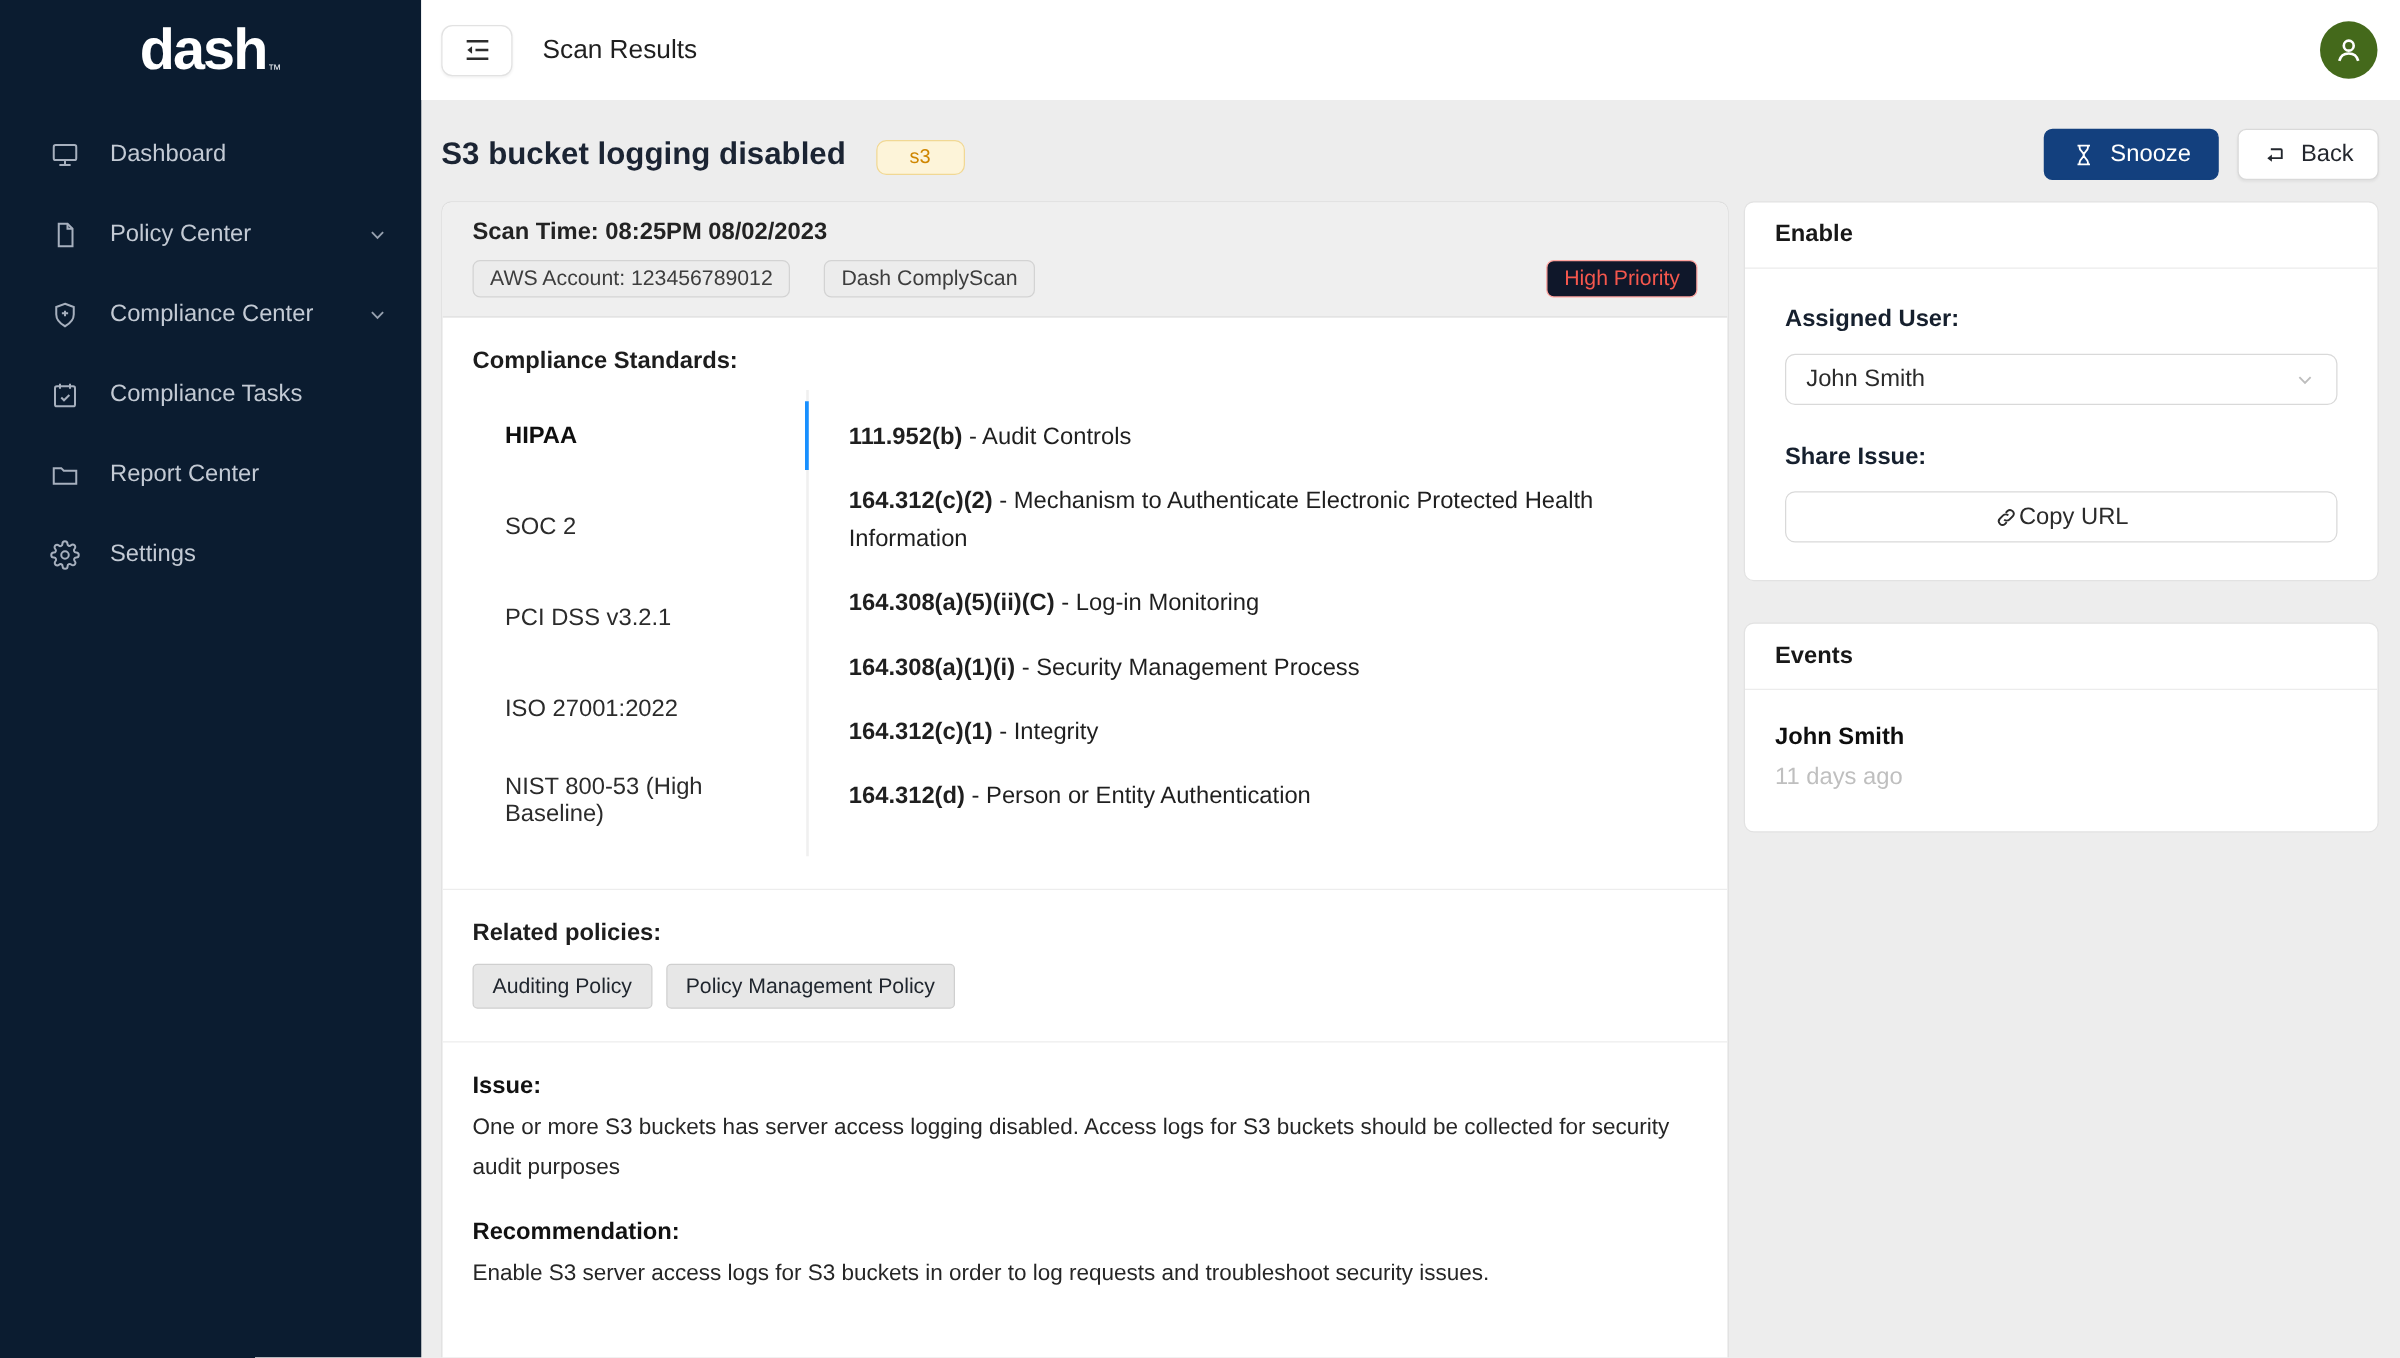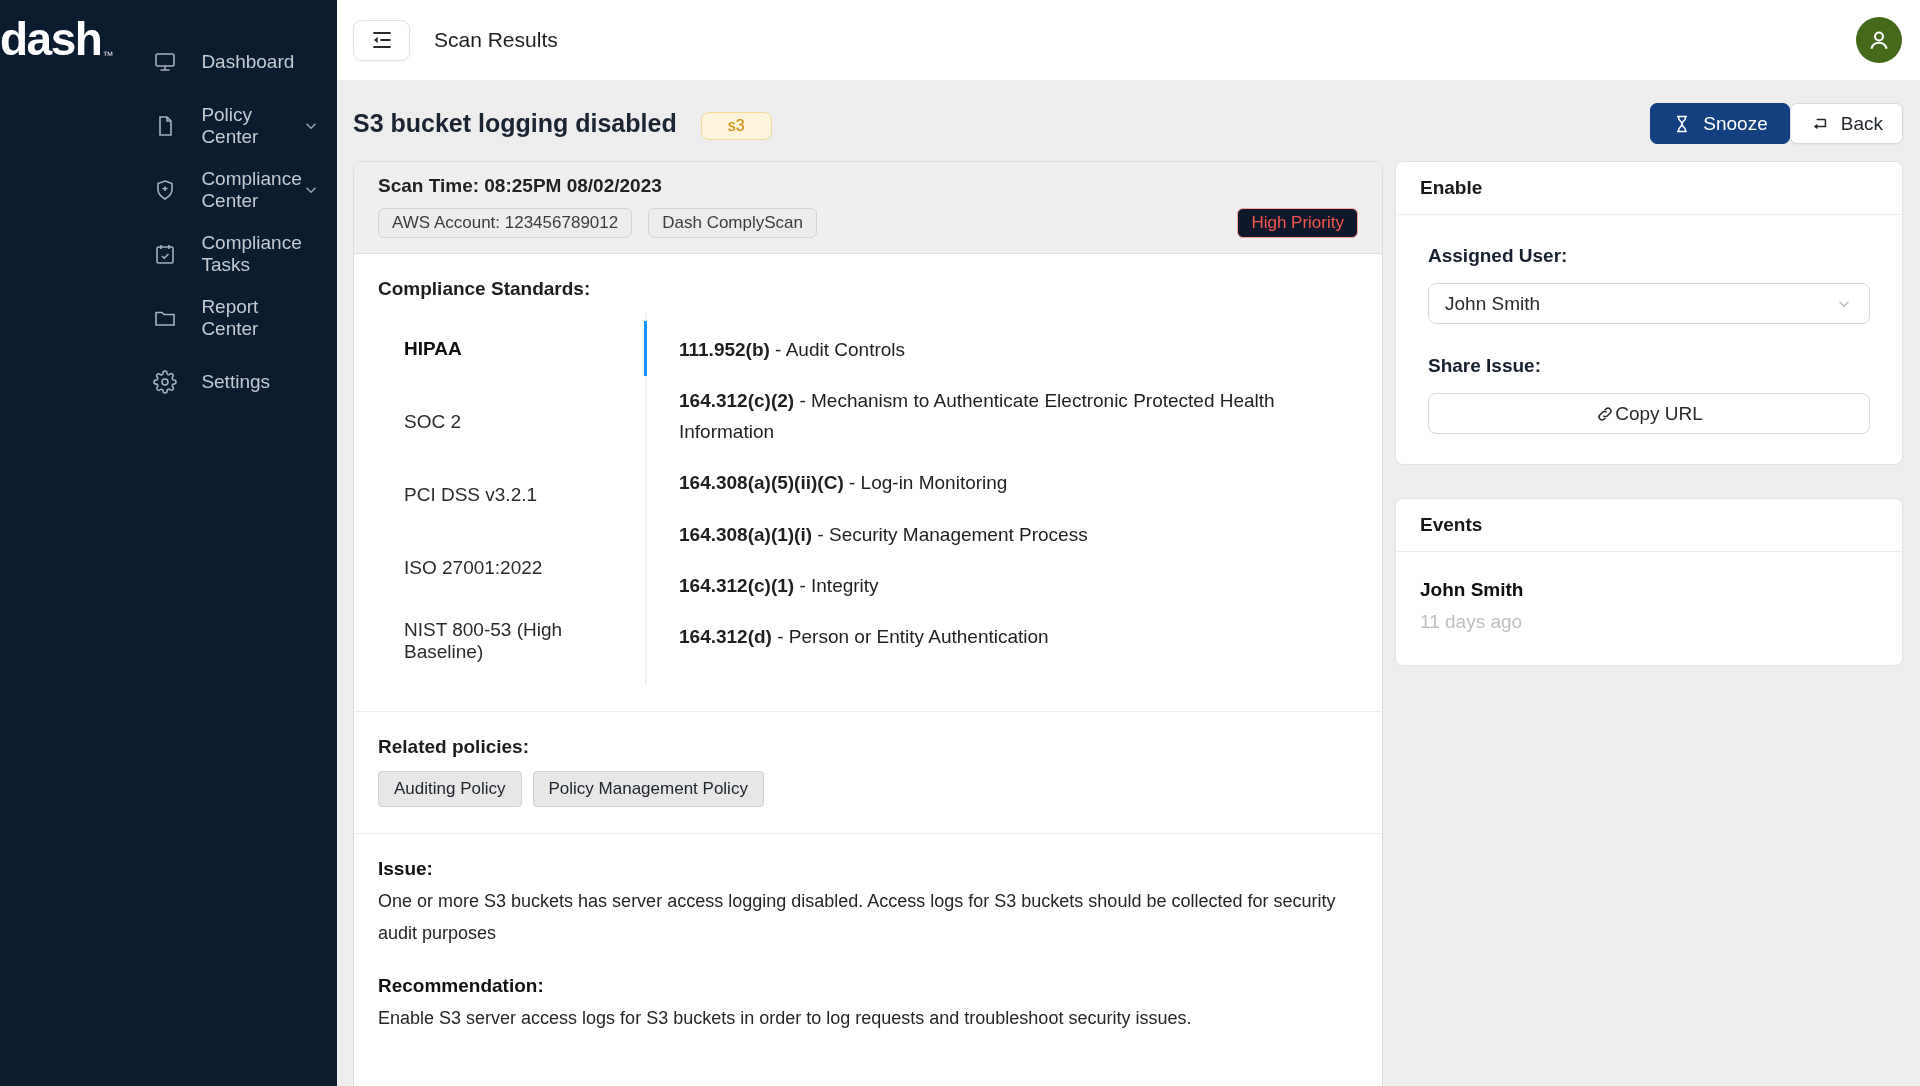--- a/index.html
+++ b/index.html
@@ -2,52 +2,52 @@
 <html><head>
 <meta charset="utf-8">
 <style>
   * { margin:0; padding:0; box-sizing:border-box; }
   html,body { width:1920px; height:1086px; overflow:hidden; }
   body { font-family:"Liberation Sans", sans-serif; background:#ededed; }
 
   .app { display:flex; width:1920px; height:1086px; }
 
   
-  .sidebar { width:337px; flex-shrink:0; background:#0b1c30; display:flex; flex-direction:row; }
+  .sidebar { width:337px; flex-shrink:0; background:#0b1c30; display:flex; flex-direction:column; }
   .logo { margin-top:16px; text-align:center; color:#ffffff; font-size:46px; font-weight:700; letter-spacing:-1.5px; line-height:1; }
   .logo .tm { font-size:11px; font-weight:400; letter-spacing:0; vertical-align:-4px; margin-left:1px; color:#e6e9ee; }
   .nav { margin-top:30px; }
   .nav-item { display:flex; align-items:center; height:64px; padding:0 26px 0 40px; color:#c3cad4; font-size:19px; cursor:pointer; }
   .nav-item svg { width:24px; height:24px; margin-right:24px; flex-shrink:0; color:#a7b0be; }
   .nav-item .grow { flex:1; }
   .nav-item .chev { width:18px; height:18px; margin:0; color:#97a1af; }
 
   
   .mainarea { flex:1; min-width:0; display:flex; flex-direction:column; }
   .topbar { height:80px; background:#ffffff; display:flex; align-items:center; padding:0 18px 0 16px; flex-shrink:0; }
   .fold-btn { width:57px; height:41px; background:#fff; border:1px solid #e2e2e2; border-radius:9px; display:flex; align-items:center; justify-content:center; color:#2d2d2d; cursor:pointer; box-shadow:0 1px 2px rgba(0,0,0,.05); }
   .topbar-title { margin-left:24px; font-size:21px; color:#1f1f1f; }
   .avatar { margin-left:auto; width:46px; height:46px; border-radius:50%; background:#44691b; color:#fff; display:flex; align-items:center; justify-content:center; cursor:pointer; }
 
   .content { flex:1; padding:0 17px 0 16px; overflow:hidden; }
   .page-head { display:flex; align-items:center; margin-top:23px; }
   .page-title { font-size:25px; font-weight:700; color:#1b2433; }
   .svc-tag { margin-left:24px; margin-top:4px; background:#fdf4d9; border:1px solid #f1d894; color:#cf8600; font-size:16px; padding:4px 26px; border-radius:8px; }
-  .head-actions { margin-left:auto; display:flex; }
+  .head-actions { margin-left:auto; display:flex; gap:15px; }
   .btn { height:41px; border-radius:7px; font-size:19px; display:flex; align-items:center; gap:11px; cursor:pointer; font-family:inherit; }
   .btn-snooze { padding:0 21px; background:#13407e; border:1px solid #13407e; color:#ffffff; }
   .btn-back { padding:0 19px; background:#ffffff; border:1px solid #d9d9d9; color:#23272e; box-shadow:0 1px 2px rgba(0,0,0,.05); }
 
   .columns { display:flex; gap:12px; margin-top:17px; align-items:flex-start; }
 
   
   .scan-card { width:1030px; background:#ffffff; border:1px solid #dedede; border-radius:8px; min-height:985px; overflow:hidden; }
   .scan-card-header { background:#efefef; border-bottom:1px solid #e0e0e0; padding:13px 24px 15px; display:flex; align-items:flex-end; }
   .scan-time { font-size:19px; font-weight:700; color:#232323; }
-  .badge-row { display:flex; gap:16px; margin-top:11px; }
+  .badge-row { display:flex; gap:27px; margin-top:11px; }
   .badge { background:#ececec; border:1px solid #d3d3d3; border-radius:6px; padding:4px 13px; font-size:17px; color:#3d3d3d; }
   .priority { margin-left:auto; background:#0f172a; border:1px solid #ffa39e; border-radius:6px; padding:4px 13px; font-size:17px; color:#f5574d; }
 
   .section { padding:24px 24px 26px; }
   .hr { border:0; border-top:1px solid #ededed; }
   .standards-label { font-size:19px; font-weight:700; color:#1d1d1d; }
   .standards { display:flex; margin-top:12px; }
   .tabs { width:269px; flex-shrink:0; border-right:2px solid #f0f0f0; position:relative; padding-bottom:8px; }
   .tab { height:73px; display:flex; align-items:center; padding-left:26px; font-size:19px; font-weight:500; color:#2b2b2b; cursor:pointer; }
   .tab.active { font-weight:700; color:#0f0f0f; }

